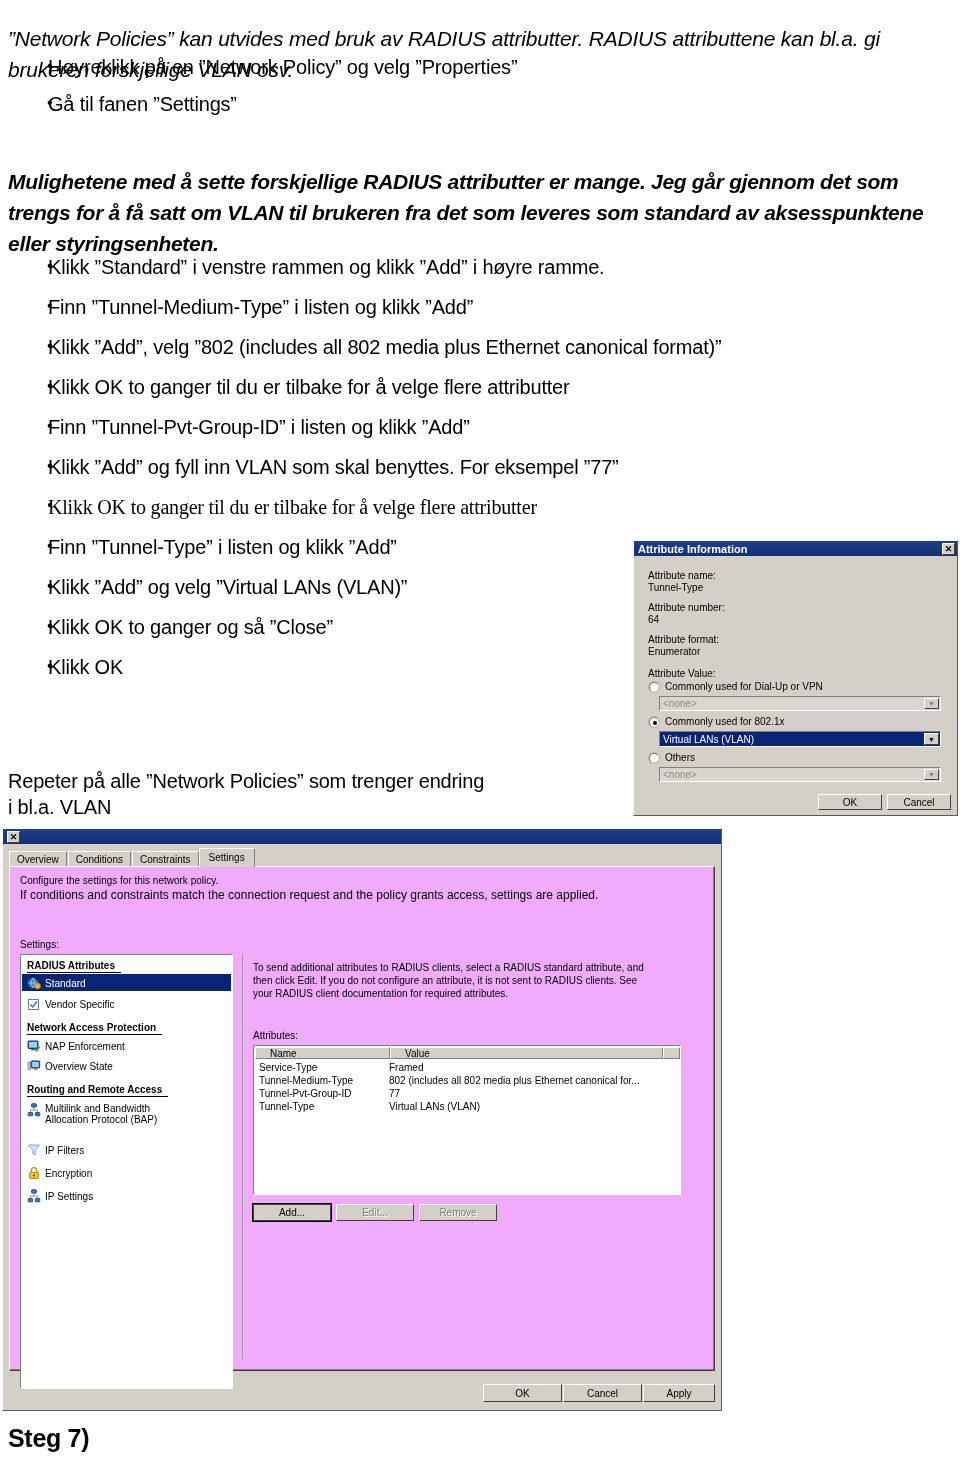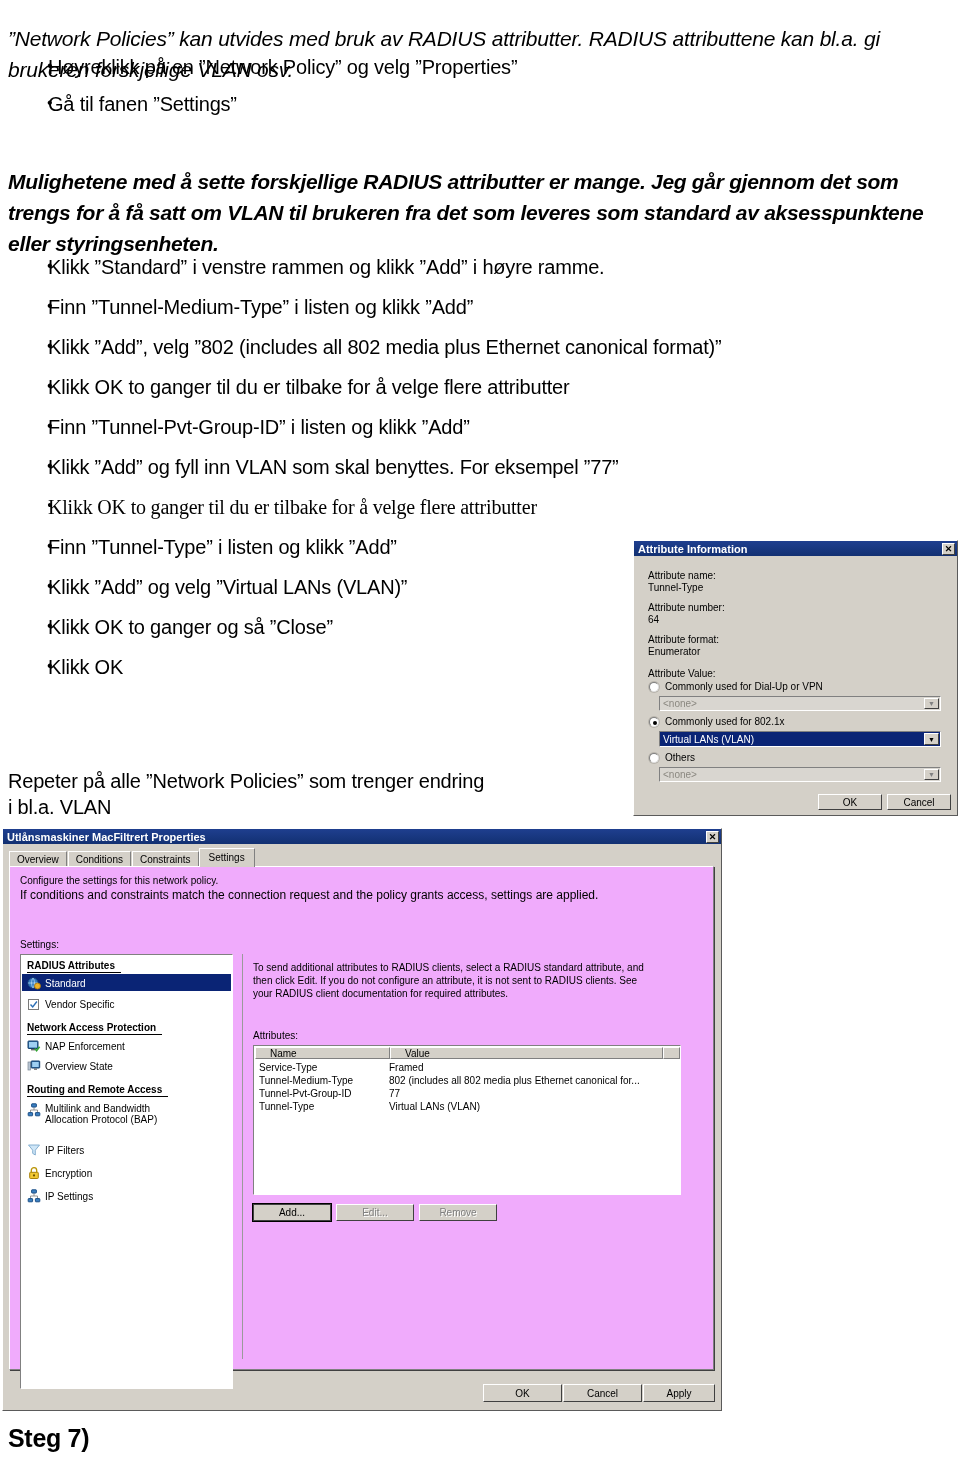--- a/index.html
+++ b/index.html
@@ -284,21 +284,20 @@
       <span class="arrow">▼</span>
     </div>
 
     <div class="btn" style="position:absolute; left:184px; top:238px; width:64px; height:16px;">OK</div>
     <div class="btn" style="position:absolute; left:253px; top:238px; width:64px; height:16px;">Cancel</div>
   </div>
 </div>
 
 <div class="win" id="props-dialog">
   <div class="titlebar">
-    <span class="t">Utlånsmaskiner MacFiltrert Properties</span>
     <span class="closebtn">✕</span>
   </div>
 
   <div class="body">
 
     <div class="tabstrip">
       <div class="tab">Overview</div>
       <div class="tab">Conditions</div>
       <div class="tab">Constraints</div>
       <div class="tab active">Settings</div>

